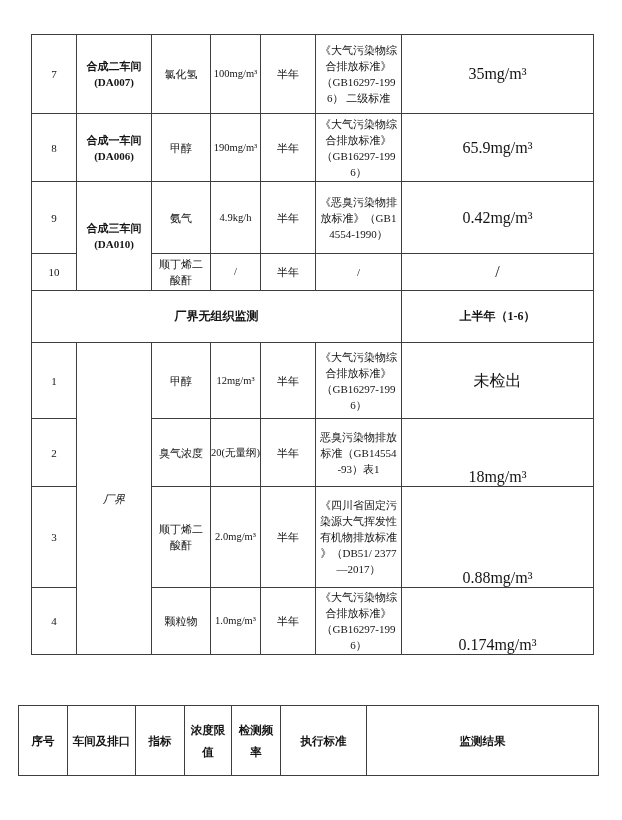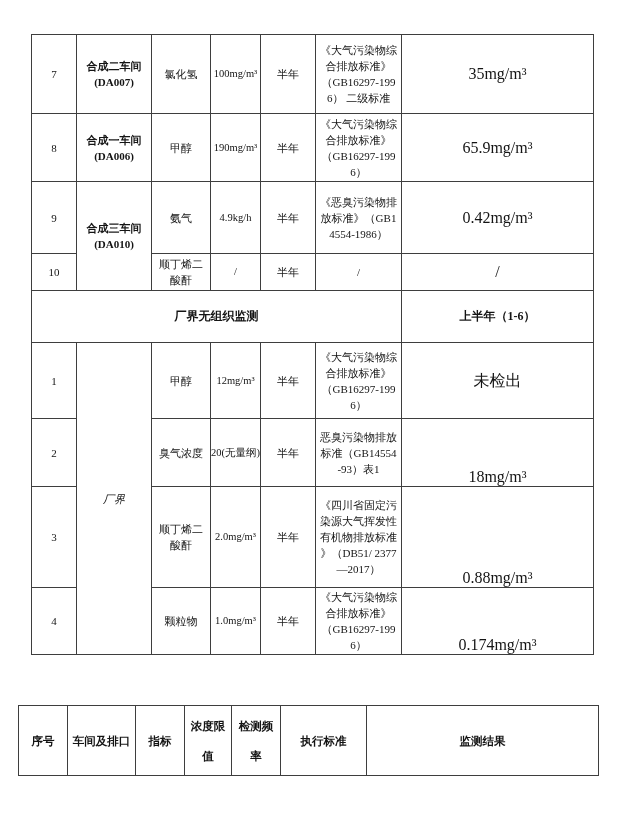--- a/index.html
+++ b/index.html
@@ -43,21 +43,21 @@
   .caption {
     position:absolute; left:87px; top:641px;
     font-weight:bold; font-size:14px; line-height:18px;
     letter-spacing:0.4px;
     white-space:nowrap;
   }
 
   .t2 td {
     font-weight:bold;
     font-size:11.5px;
-    line-height:30px;
+    line-height:22px;
     height:69px;
     padding:0 2px;
   }
 </style>
 </head>
 <body>
 
 <div class="page">
 
   <table class="t1">
@@ -91,21 +91,21 @@
         <td class="std">《大气污染物综合排放标准》（GB16297-1996）</td>
         <td class="res">65.9mg/m³</td>
       </tr>
       <tr class="h72">
         <td class="num">9</td>
         <td class="workshop" rowspan="2">合成三车间
 (DA010)</td>
         <td>氨气</td>
         <td class="limit">4.9kg/h</td>
         <td>半年</td>
-        <td class="std">《恶臭污染物排放标准》（GB14554-1986）</td>
+        <td class="std">《恶臭污染物排放标准》（GB14554-1990）</td>
         <td class="res">0.42mg/m³</td>
       </tr>
       <tr class="h31">
         <td class="num">10</td>
         <td>顺丁烯二酸酐</td>
         <td class="limit">/</td>
         <td>半年</td>
         <td class="std">/</td>
         <td class="res">/</td>
       </tr>

